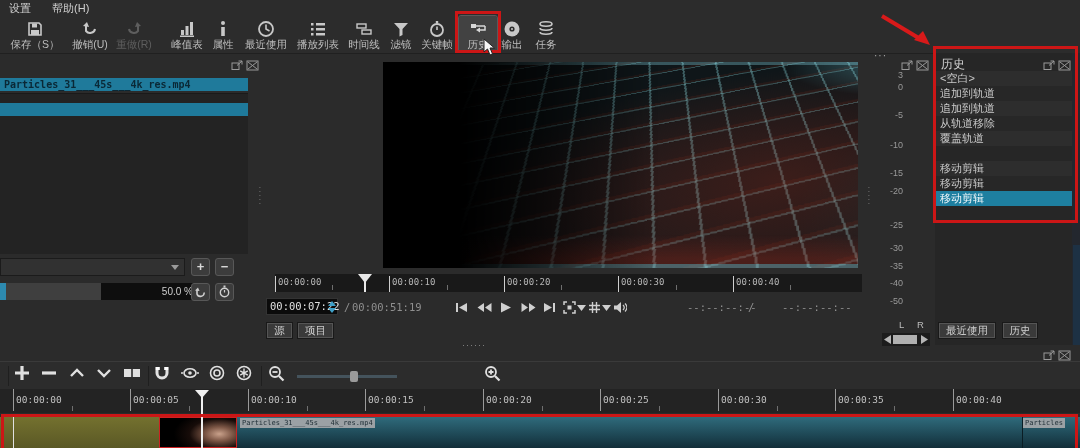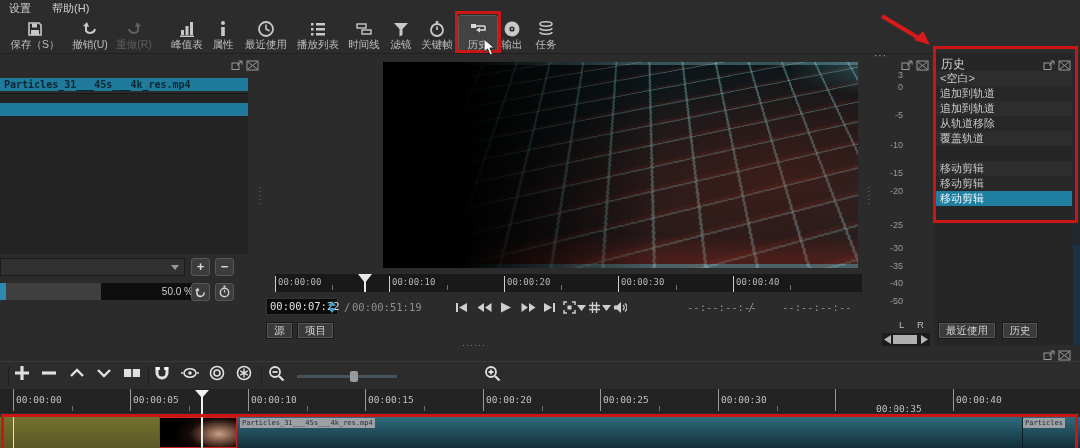--- a/index.html
+++ b/index.html
@@ -435,21 +435,21 @@
       <span class="rlab mono" style="left:251px;">00:00:10</span>
     <div class="rtick" style="left:365px;"></div>
       <span class="rlab mono" style="left:368px;">00:00:15</span>
     <div class="rtick" style="left:483px;"></div>
       <span class="rlab mono" style="left:486px;">00:00:20</span>
     <div class="rtick" style="left:600px;"></div>
       <span class="rlab mono" style="left:603px;">00:00:25</span>
     <div class="rtick" style="left:718px;"></div>
       <span class="rlab mono" style="left:721px;">00:00:30</span>
     <div class="rtick" style="left:835px;"></div>
-      <span class="rlab mono" style="left:876px;margin-top:9px;">00:00:35</span>
+      <span class="rlab mono" style="left:838px;">00:00:35</span>
     <div class="rtick" style="left:953px;"></div>
       <span class="rlab mono" style="left:956px;">00:00:40</span>
     <div class="rmini" style="left:72px;"></div>
       <div class="rmini" style="left:189px;"></div>
     <div class="rmini" style="left:307px;"></div>
       <div class="rmini" style="left:424px;"></div>
     <div class="rmini" style="left:542px;"></div>
       <div class="rmini" style="left:659px;"></div>
     <div class="rmini" style="left:777px;"></div>
       <div class="rmini" style="left:894px;"></div>

